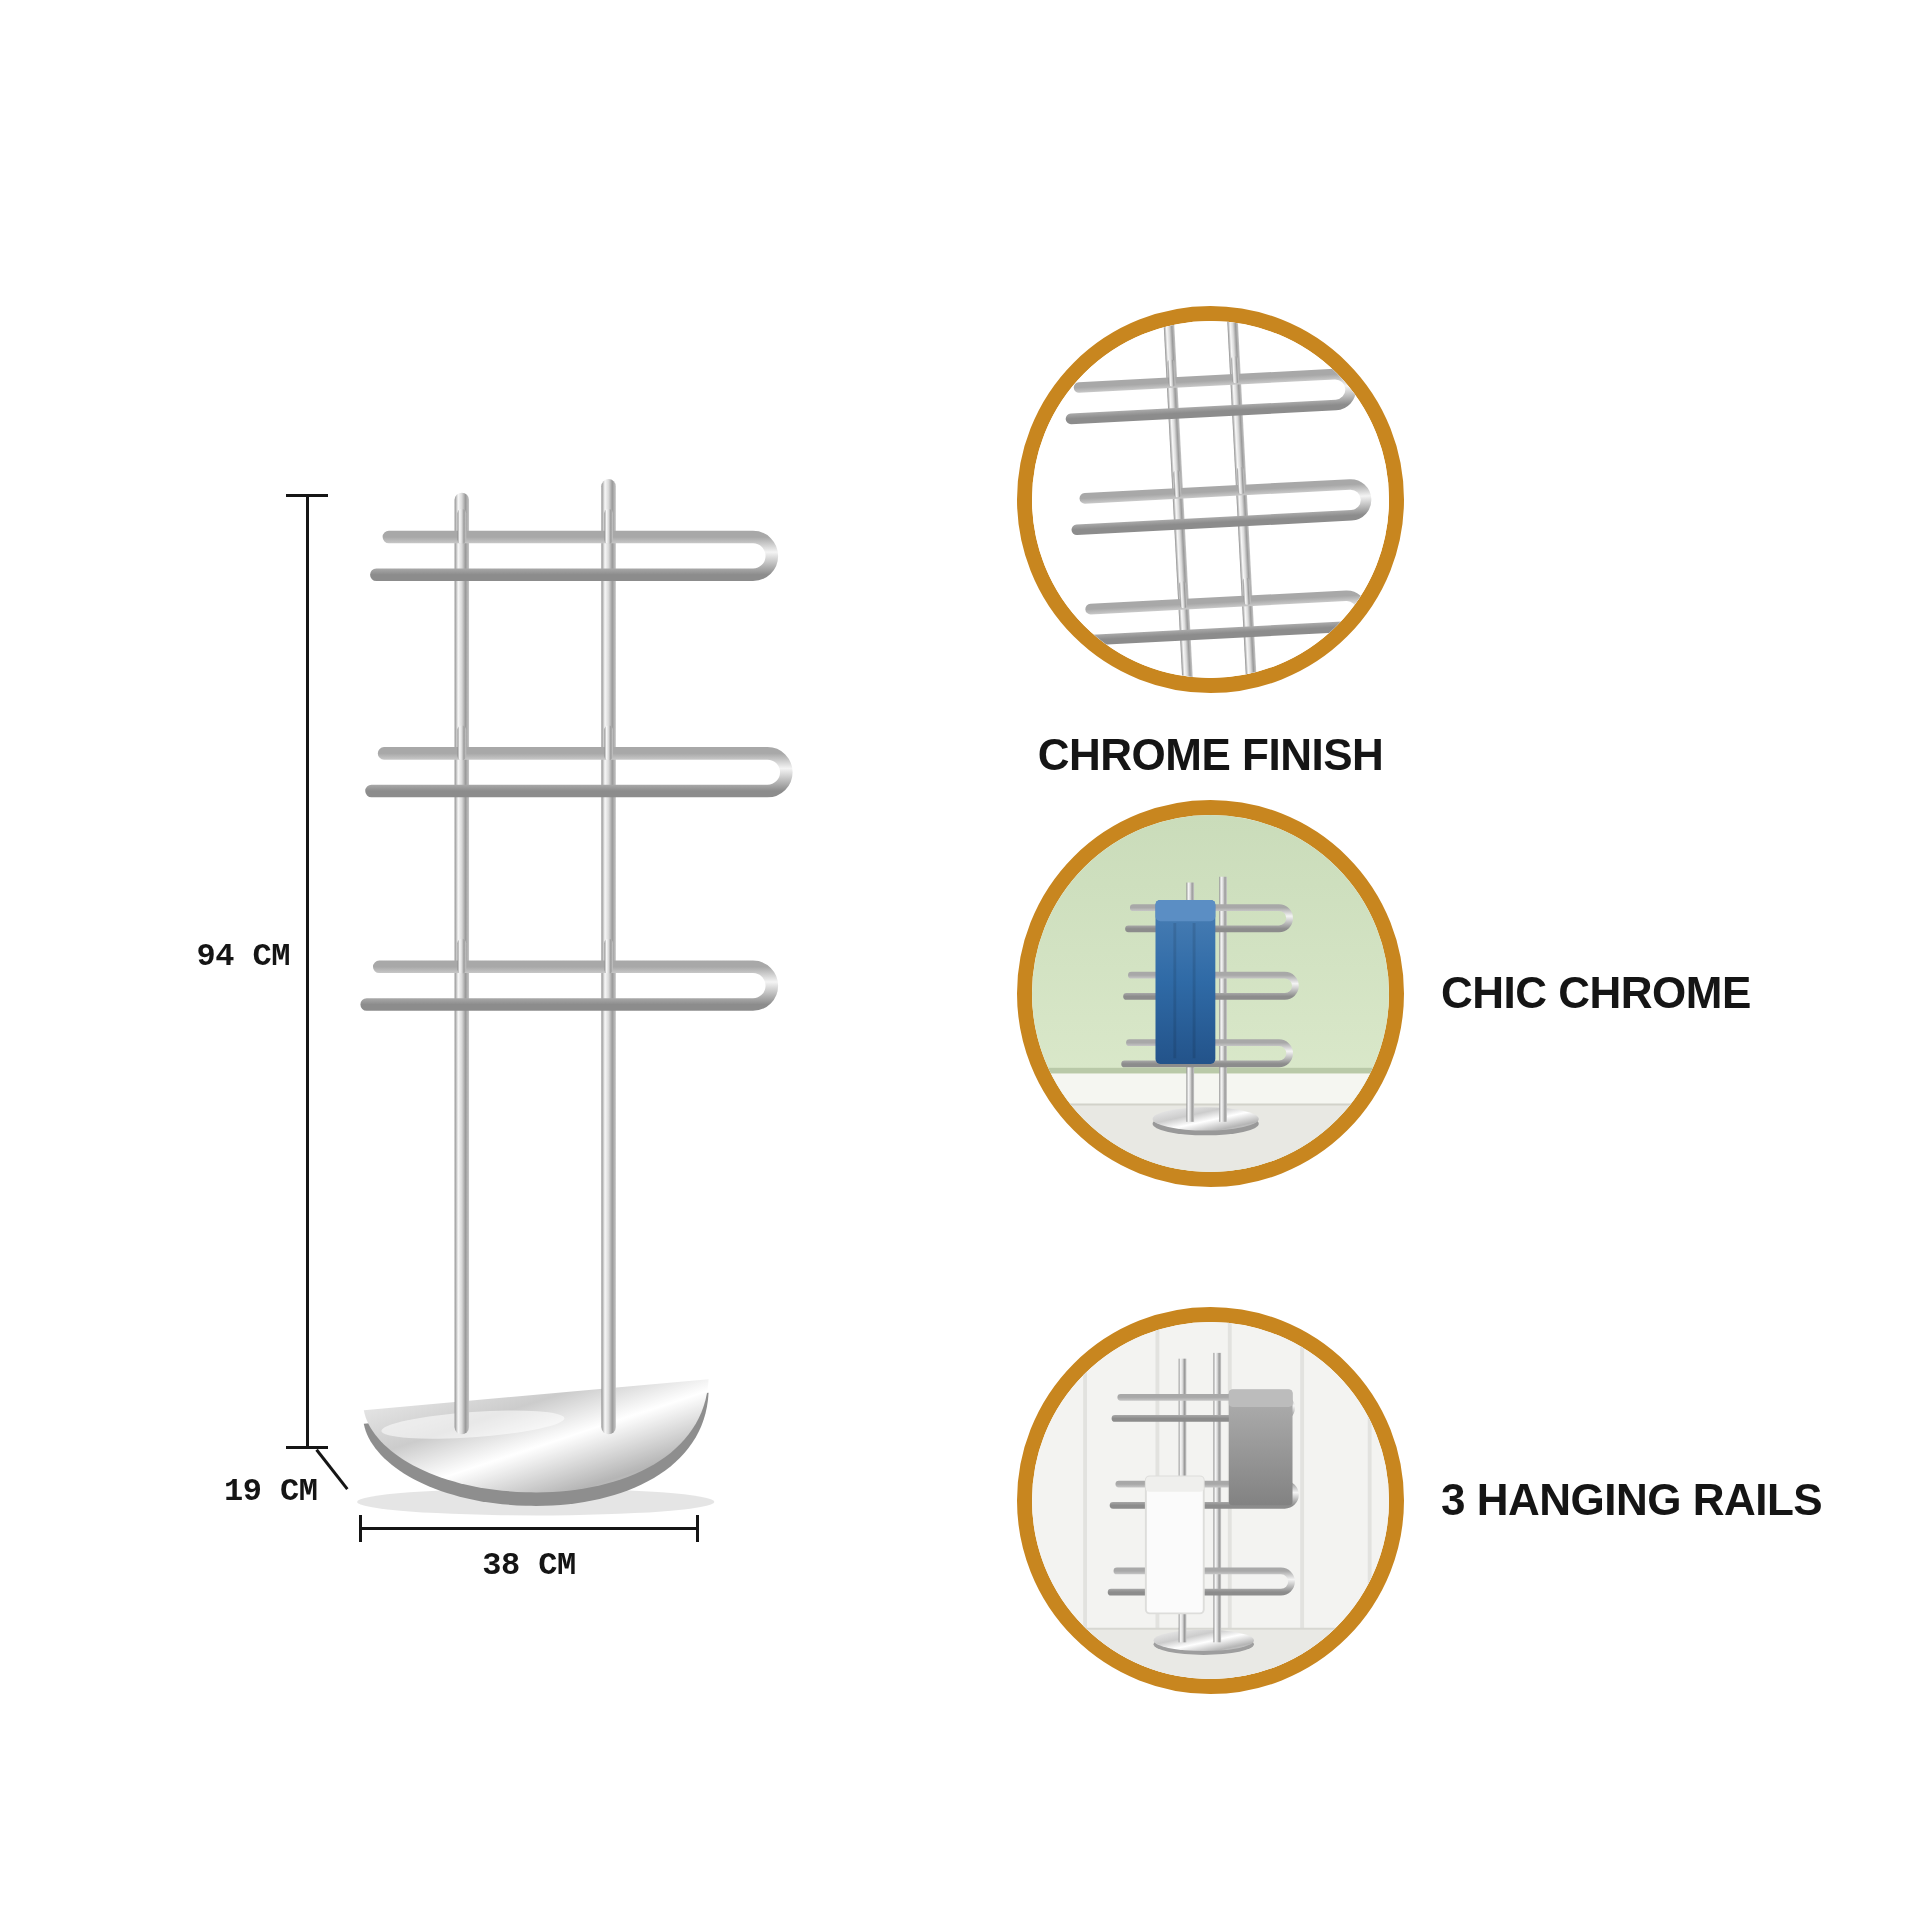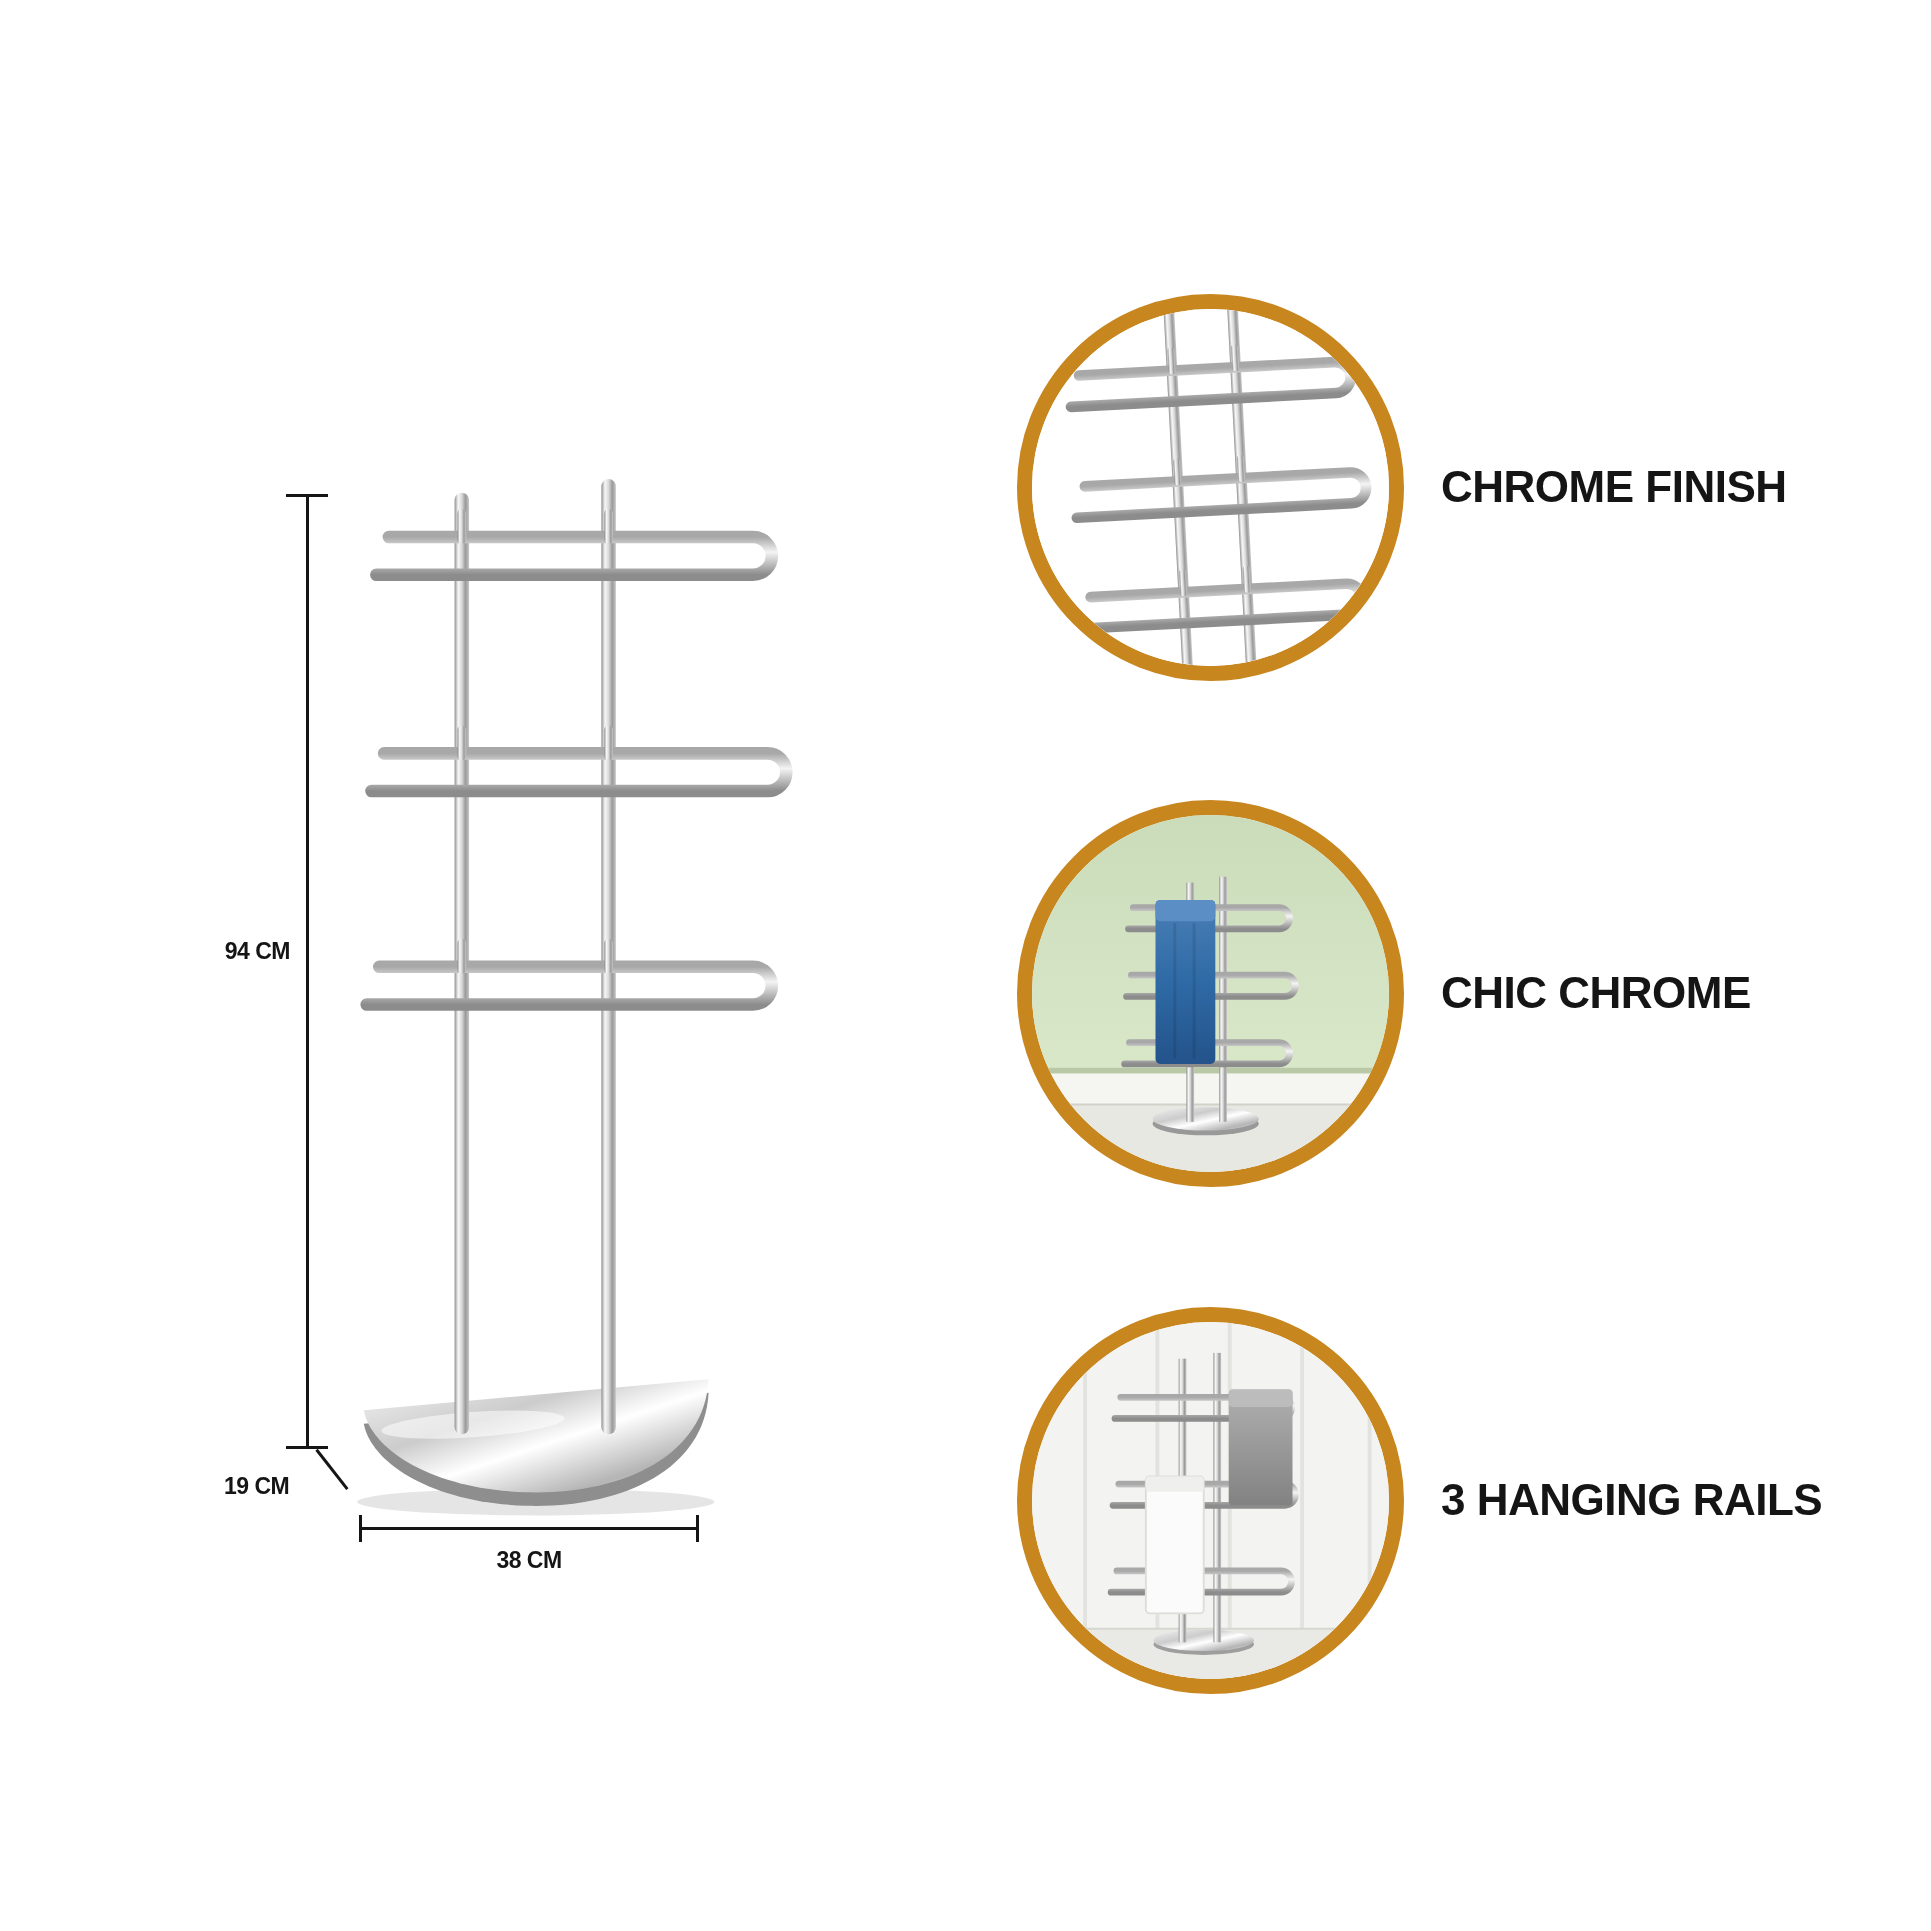--- a/index.html
+++ b/index.html
@@ -7,22 +7,22 @@
     position:relative;width:1931px;height:1931px;background:#ffffff;overflow:hidden;
     font-family:"Liberation Sans","DejaVu Sans",sans-serif;color:var(--text,#151515);
   }
   
   .dim-v{position:absolute;width:2.9px;background:var(--text,#151515);}
   .dim-h{position:absolute;height:2.9px;background:var(--text,#151515);}
   .tick-h{position:absolute;width:42px;height:2.9px;background:var(--text,#151515);}
   .tick-v{position:absolute;width:2.9px;height:27px;background:var(--text,#151515);}
   .dim-diag{position:absolute;width:50px;height:2.9px;background:var(--text,#151515);transform:rotate(52deg);}
   .dim-label{
-    position:absolute;font-size:23px;font-weight:700;letter-spacing:-0.5px;
-    color:var(--text,#151515);white-space:nowrap;
+    position:absolute;font-size:32px;font-weight:700;letter-spacing:-0.5px;
+    color:var(--text,#151515);white-space:nowrap;font-family:Liberation Mono, monospace;
   }
   
   .main-stand{position:absolute;left:328px;top:454px;width:483px;height:1101px;}
   
   .feature{position:absolute;left:1017px;height:390px;display:flex;align-items:center;gap:37px;}
   .badge{
     width:357px;height:357px;border-radius:50%;
     border:15.4px solid var(--accent,#C8861F);
     overflow:hidden;background:#ffffff;flex:0 0 auto;
   }
@@ -112,21 +112,21 @@
   <div class="dim-label" style="left:145px;top:938px;width:145px;text-align:right;">94 CM</div>
 
   <div class="dim-diag" style="left:307px;top:1468px;"></div>
   <div class="dim-label" style="left:224px;top:1473px;width:116px;text-align:left;">19 CM</div>
 
   <div class="dim-h" style="left:360px;top:1527px;width:338px;"></div>
   <div class="tick-v" style="left:359px;top:1515px;"></div>
   <div class="tick-v" style="left:696px;top:1515px;"></div>
   <div class="dim-label" style="left:452px;top:1547px;width:154px;text-align:center;">38 CM</div>
 
-  <div class="feature" style="top:292px;">
+  <div class="feature" style="top:306px;flex-direction:column;">
     <div class="badge">
       <svg viewBox="0 0 370 370">
         <rect width="370" height="370" fill="#ffffff"></rect>
         <g transform="rotate(-3 185 185)">
           <rect x="146" y="0" width="11" height="370" fill="url(#poleGrad)"></rect>
           <rect x="212" y="0" width="11" height="370" fill="url(#poleGrad)"></rect>
           <g fill="none" stroke="url(#railGrad)" stroke-width="11" stroke-linecap="round">
             <path d="M 55 62 H 320 A 16 16 0 0 1 320 94 H 45"></path>
             <path d="M 55 177 H 330 A 16 16 0 0 1 330 209 H 45"></path>
             <path d="M 55 292 H 320 A 16 16 0 0 1 320 324 H 45"></path>

